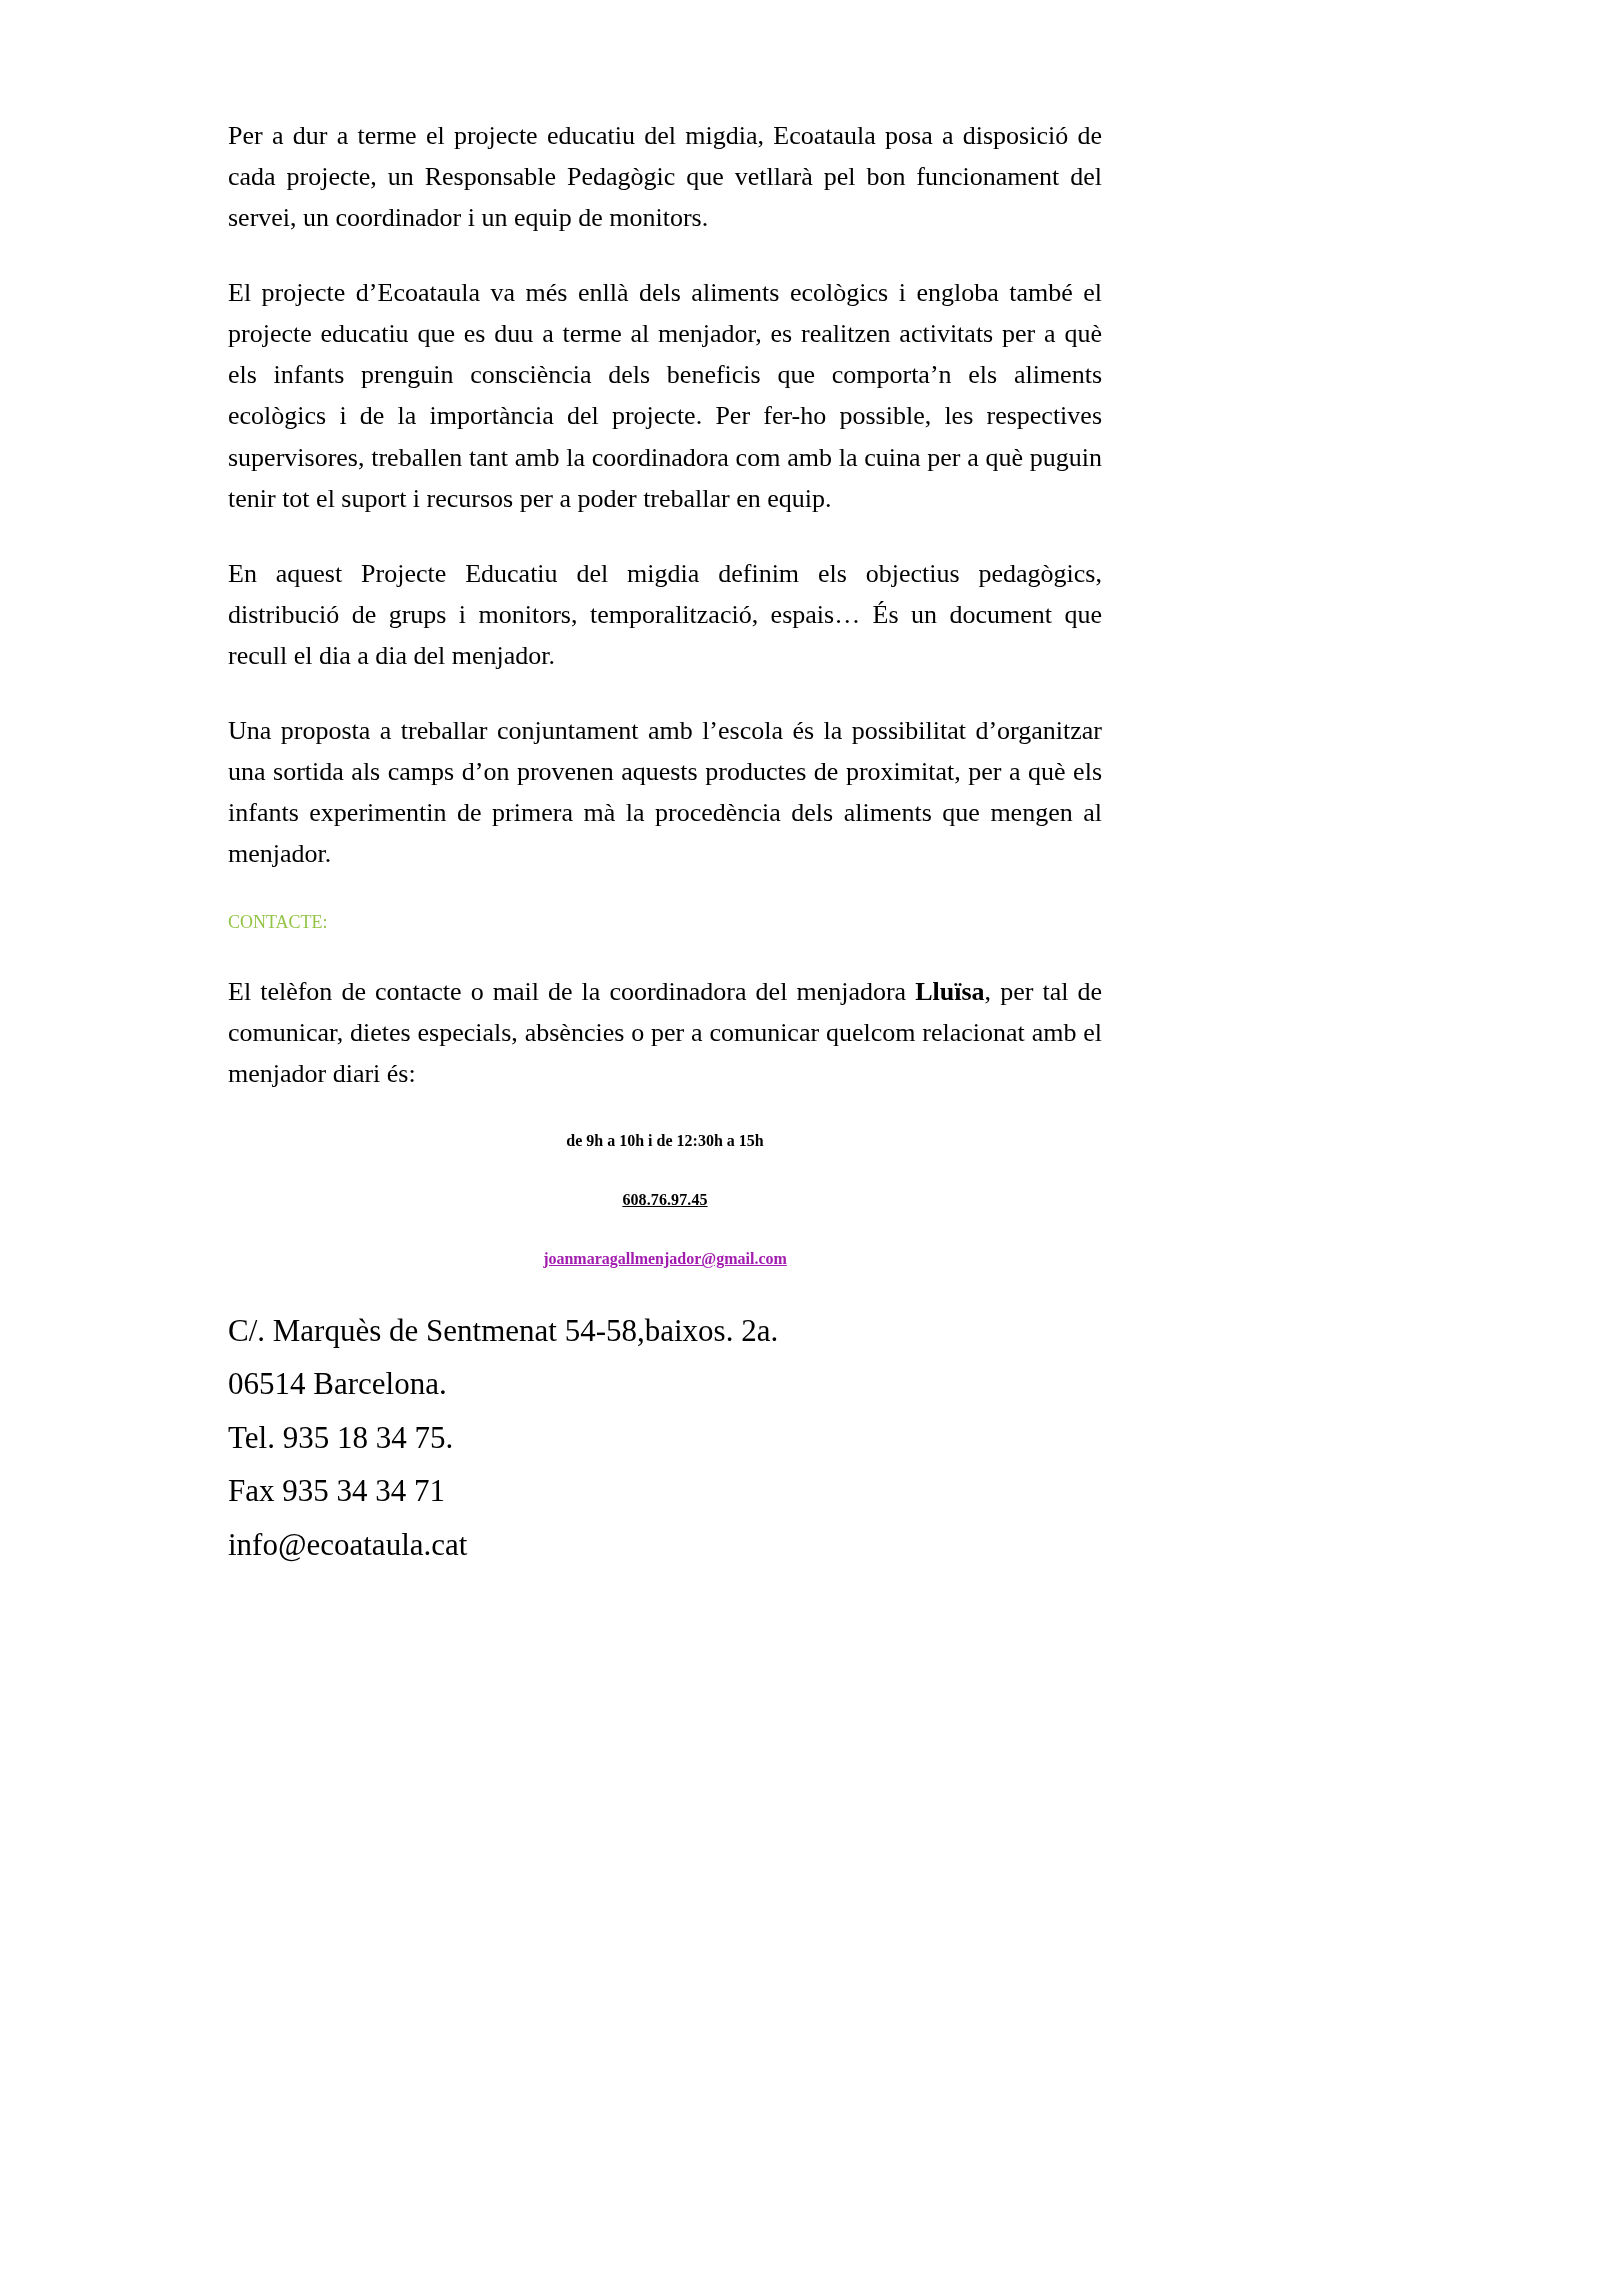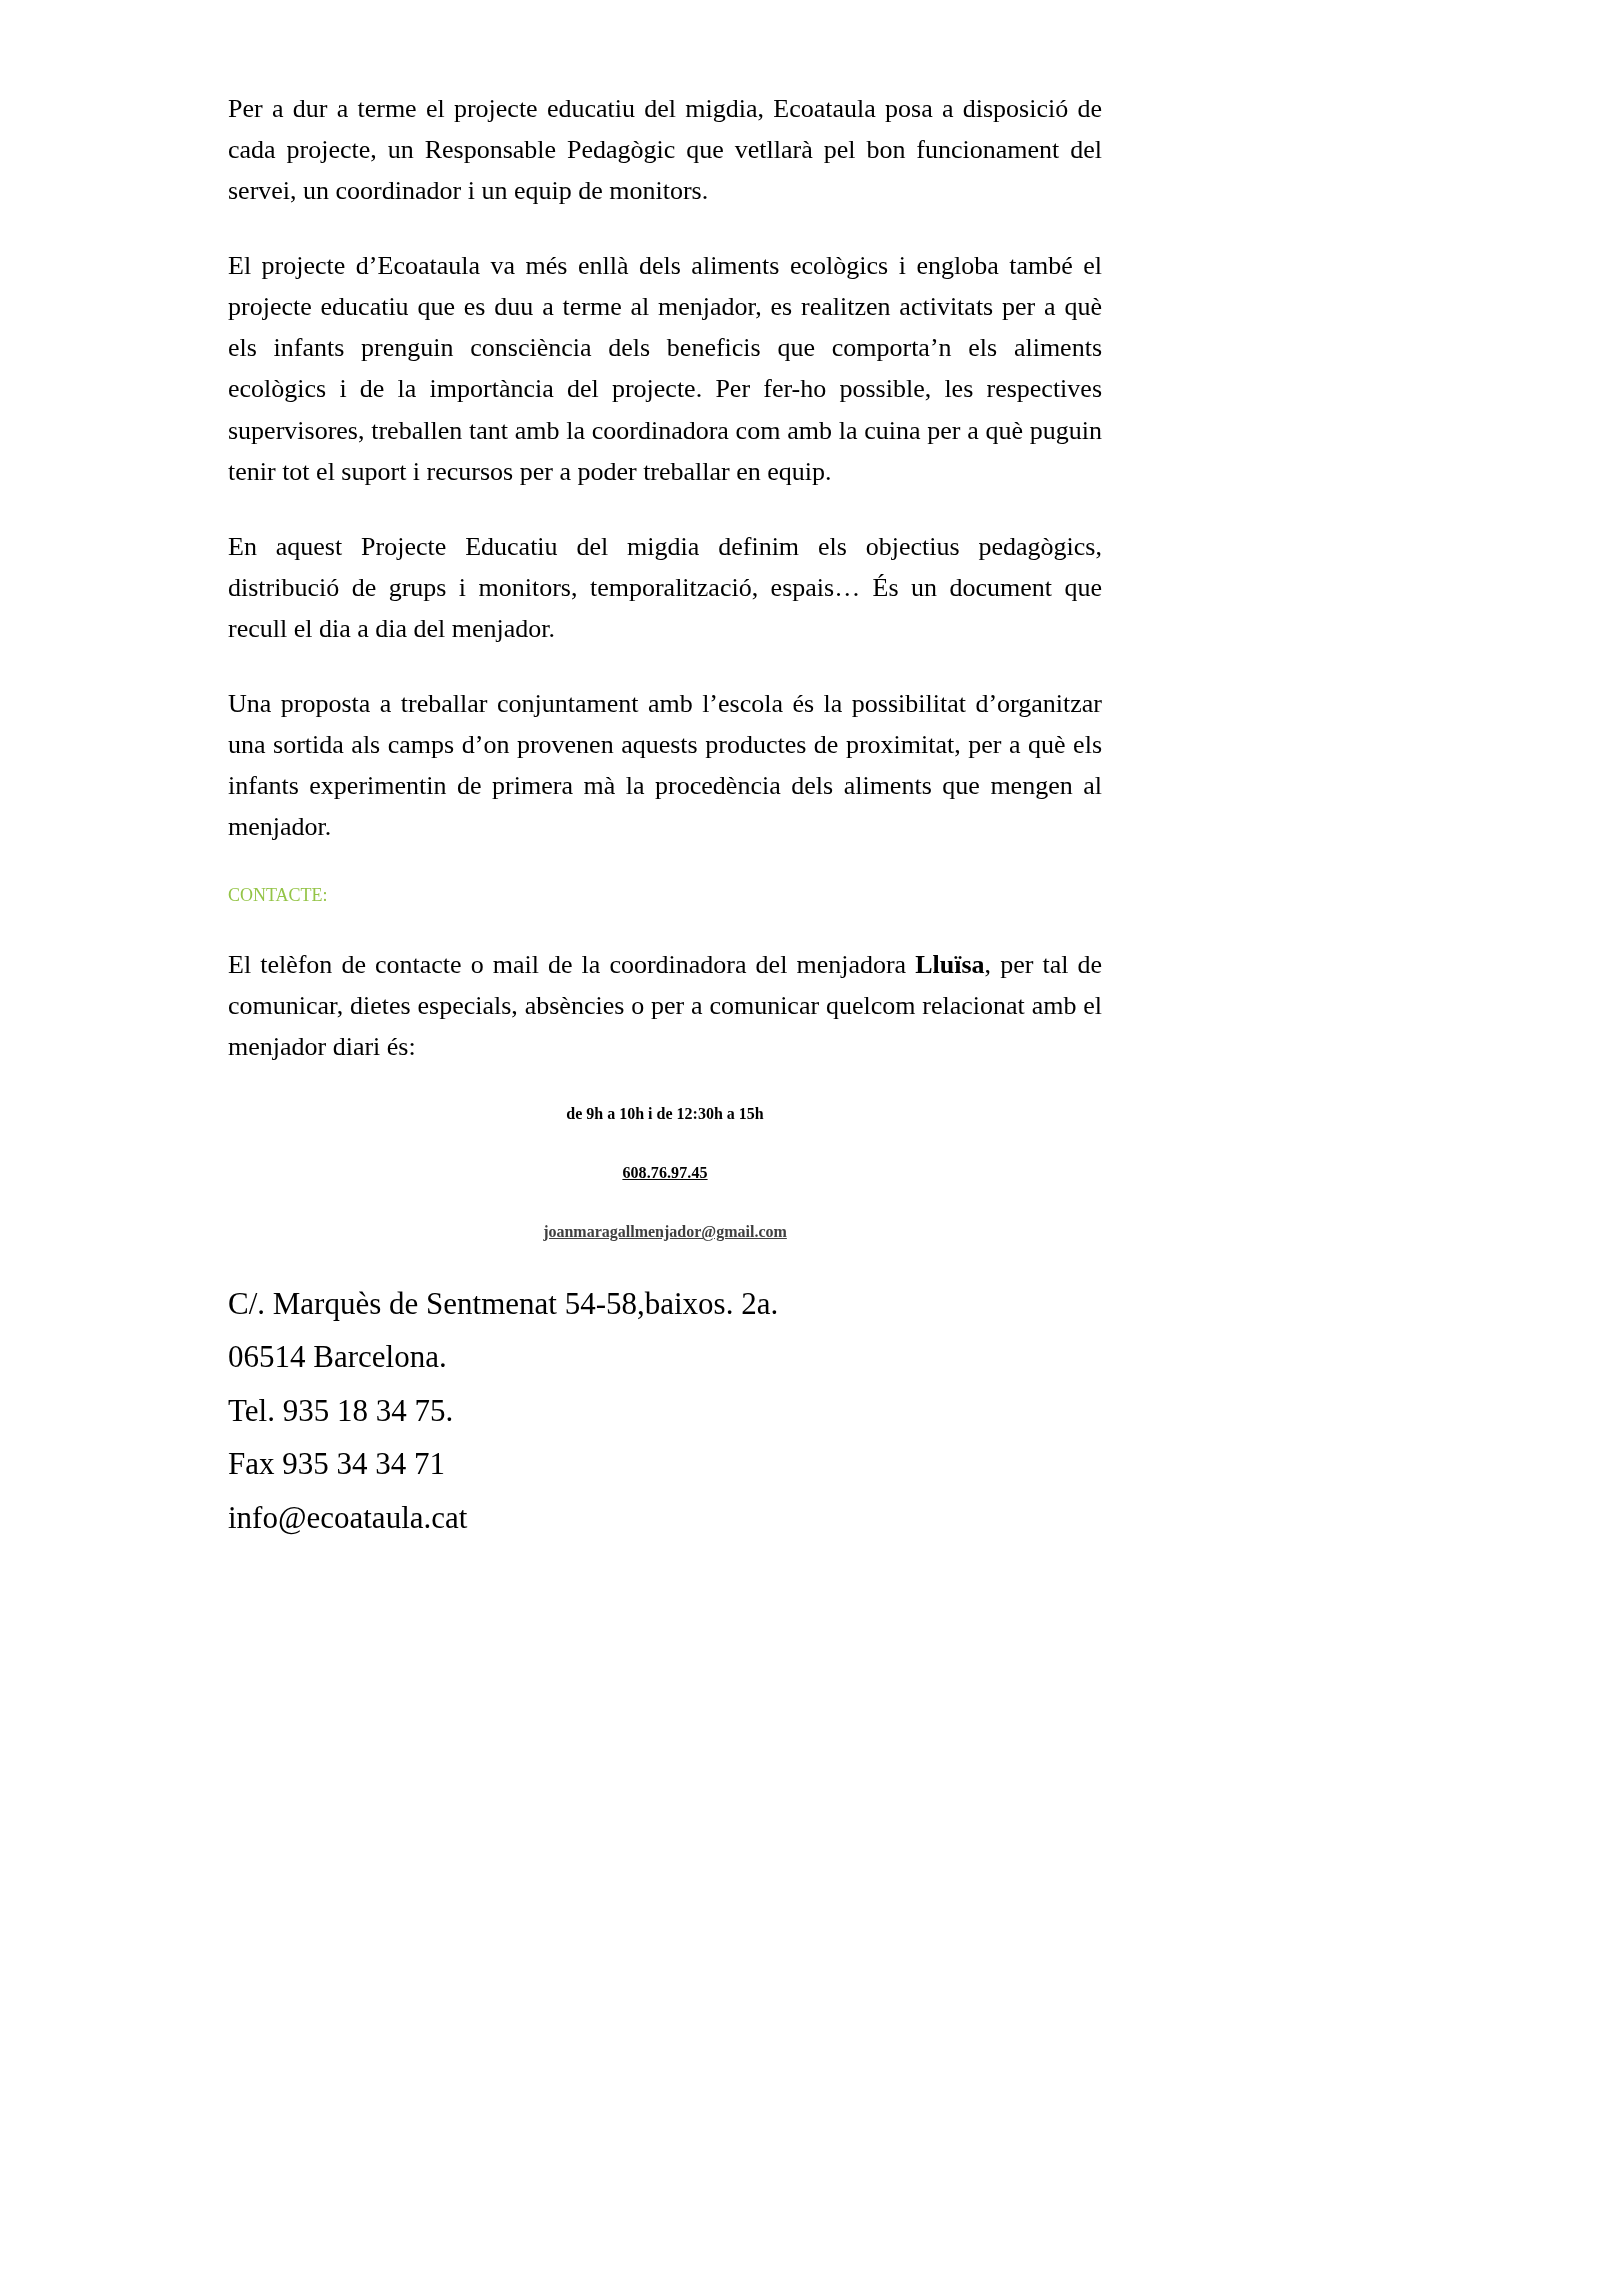--- a/index.html
+++ b/index.html
@@ -12,21 +12,21 @@
     height: 2295px;
     font-family: "Liberation Serif", serif;
     color: #000000;
     -webkit-font-smoothing: antialiased;
   }
   .page {
     position: relative;
     width: 1298px;
     height: 2295px;
     box-sizing: border-box;
-    padding: 88px 196px 0 228px;
+    padding: 115px 196px 0 228px;
   }
   p {
     margin: 0 0 34px 0;
     font-size: 26px;
     line-height: 1.58;
     text-align: justify;
     text-justify: inter-word;
   }
   .section-heading {
     color: #94c447;
@@ -44,21 +44,21 @@
     font-weight: bold;
     margin-top: 16px;
   }
   .phone {
     font-weight: bold;
     text-decoration: underline;
     letter-spacing: 0.1px;
   }
   .email-link {
     font-weight: bold;
-    color: #404040;
+    color: #a21caf;
     text-decoration: underline;
   }
   .addr-block {
     font-size: 31px;
     line-height: 1.60;
     margin: 0;
   }
   .addr-block div {
     margin: 0 0 3.9px 0;
   }

